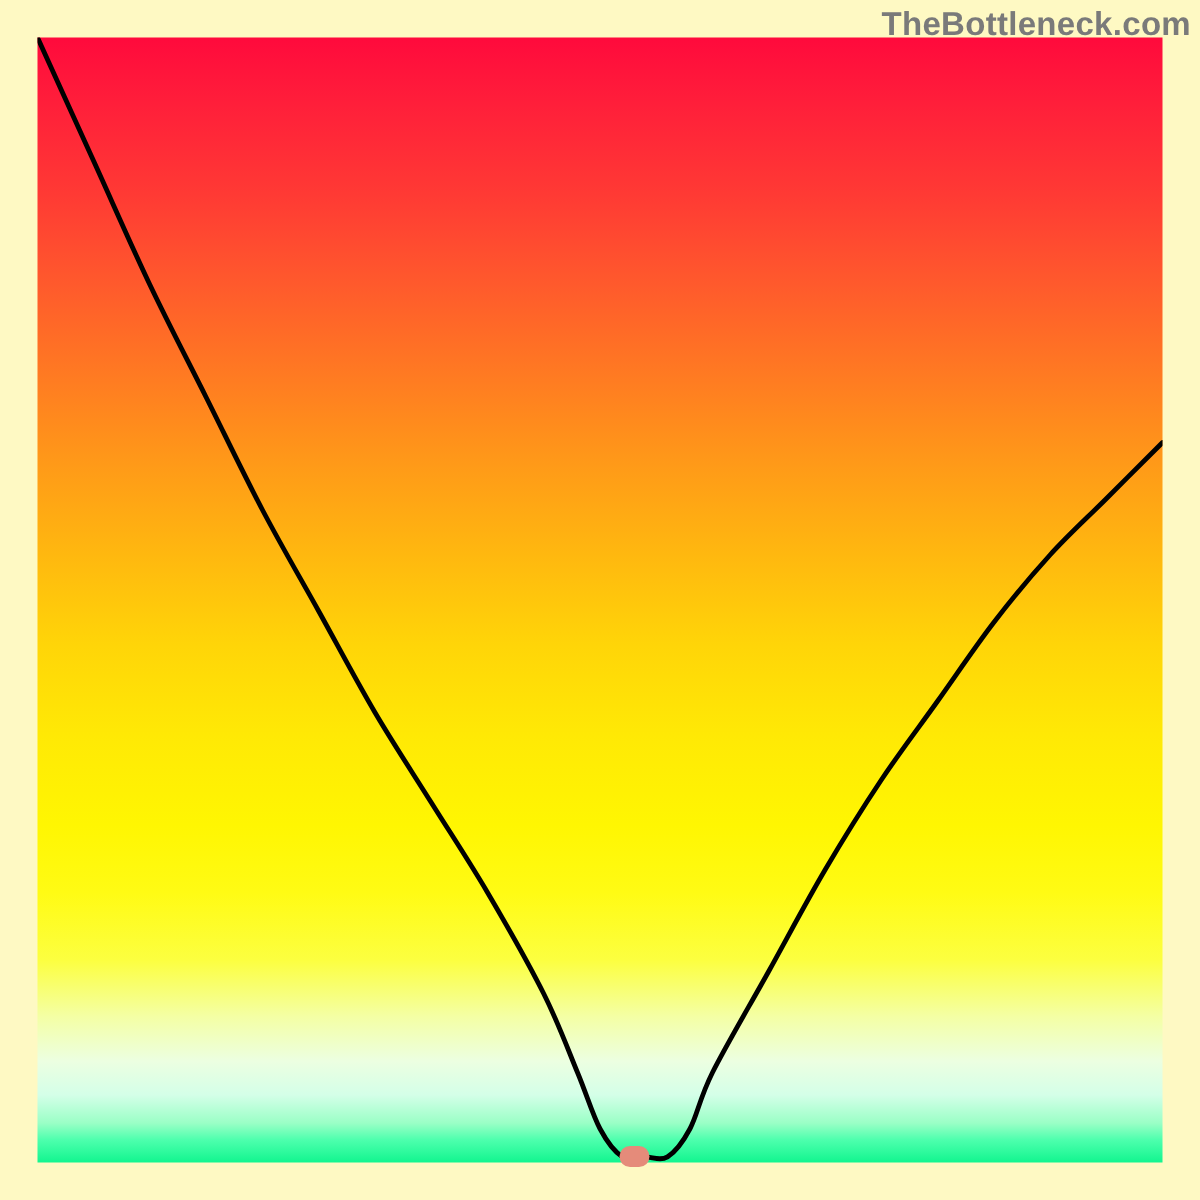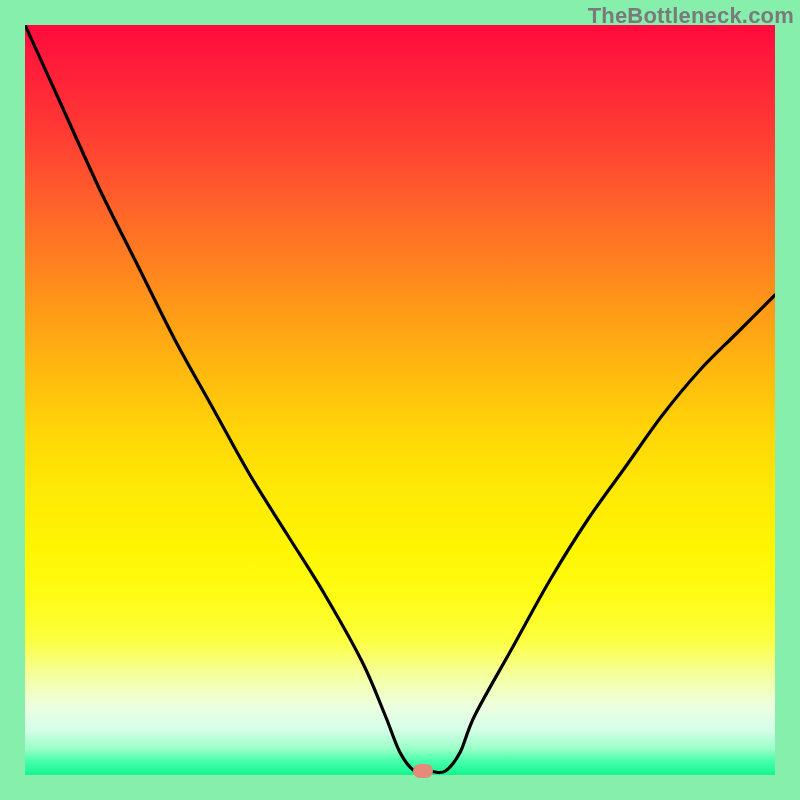--- a/index.html
+++ b/index.html
@@ -8,21 +8,21 @@
     width: 800px;
     height: 800px;
     overflow: hidden;
     background: #000;
     font-family: Arial, Helvetica, sans-serif;
   }
   .stage {
     position: relative;
     width: 800px;
     height: 800px;
-    background: #86efac;
+    background: #fef9c3;
   }
   .plot-area {
     position: absolute;
     left: 25px;
     top: 25px;
     width: 750px;
     height: 750px;
     
     background: linear-gradient(to bottom,
       #ff0a3c 0%,

